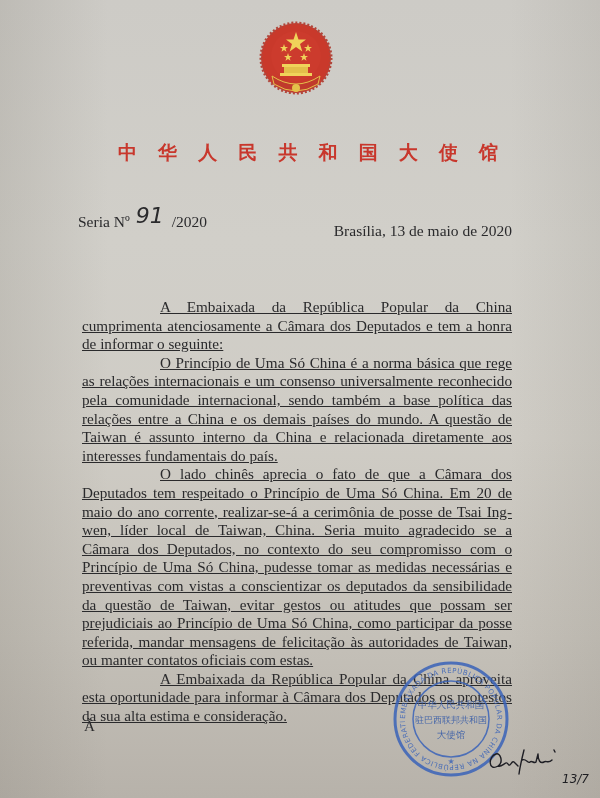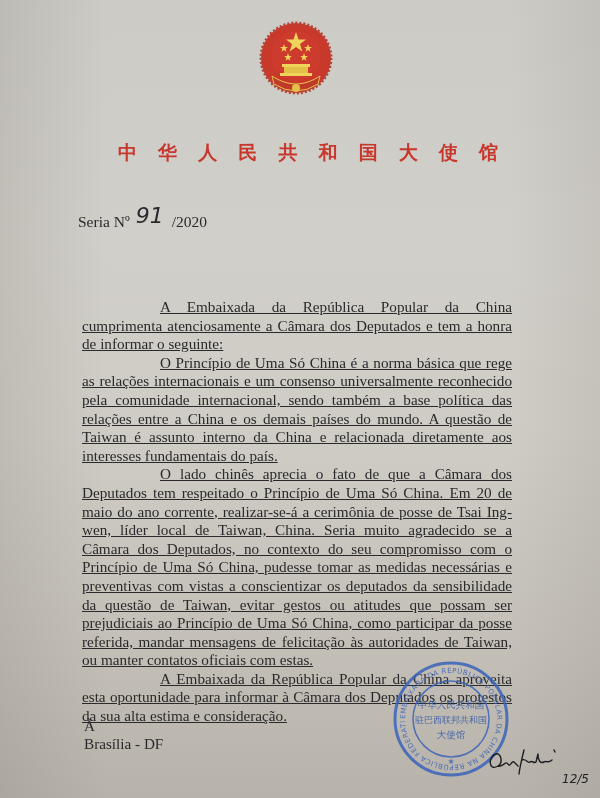--- a/index.html
+++ b/index.html
@@ -146,46 +146,46 @@
     <span>国</span>
     <span>大</span>
     <span>使</span>
     <span>馆</span>
   </div>
 
   <div class="nota">
     <span>Seria Nº</span><span class="hand">91</span><span>/2020</span>
   </div>
 
+  <div class="date-line">Brasília, 13 de maio de 2020</div>
 
   <div class="body-text">
     <p>A Embaixada da República Popular da China cumprimenta atenciosamente a Câmara dos Deputados e tem a honra de informar o seguinte:</p>
     <p>O Princípio de Uma Só China é a norma básica que rege as relações internacionais e um consenso universalmente reconhecido pela comunidade internacional, sendo também a base política das relações entre a China e os demais países do mundo. A questão de Taiwan é assunto interno da China e relacionada diretamente aos interesses fundamentais do país.</p>
     <p>O lado chinês aprecia o fato de que a Câmara dos Deputados tem respeitado o Princípio de Uma Só China. Em 20 de maio do ano corrente, realizar-se-á a cerimônia de posse de Tsai Ing-wen, líder local de Taiwan, China. Seria muito agradecido se a Câmara dos Deputados, no contexto do seu compromisso com o Princípio de Uma Só China, pudesse tomar as medidas necessárias e preventivas com vistas a conscientizar os deputados da sensibilidade da questão de Taiwan, evitar gestos ou atitudes que possam ser prejudiciais ao Princípio de Uma Só China, como participar da posse referida, mandar mensagens de felicitação às autoridades de Taiwan, ou manter contatos oficiais com estas.</p>
     <p>A Embaixada da República Popular da China aproveita esta oportunidade para informar à Câmara dos Deputados os protestos da sua alta estima e consideração.</p>
   </div>
 
   <div class="addressee">
     <div>À</div>
-    <div>Brasília - DF</div>
   </div>
 
   <svg class="seal" viewBox="0 0 118 118">
     <defs>
       <path id="sealArc" d="M 59,59 m -46,0 a 46,46 0 1,1 92,0 a 46,46 0 1,1 -92,0"></path>
     </defs>
     <circle cx="59" cy="59" r="56" fill="none" stroke="#3a63b8" stroke-width="3" opacity="0.85"></circle>
     <circle cx="59" cy="59" r="38" fill="none" stroke="#3a63b8" stroke-width="1.5" opacity="0.85"></circle>
     <text font-family="DejaVu Sans, sans-serif" font-size="7" fill="#3a63b8" opacity="0.85" letter-spacing="0.5">
       <textPath href="#sealArc">EMBAIXADA DA REPÚBLICA POPULAR DA CHINA NA REPÚBLICA FEDERATIVA DO BRASIL</textPath>
     </text>
     <text x="59" y="48" text-anchor="middle" font-family="DejaVu Sans, sans-serif" font-size="9.5" fill="#3a5ea8" opacity="0.9">中华人民共和国</text>
     <text x="59" y="63" text-anchor="middle" font-family="DejaVu Sans, sans-serif" font-size="9" fill="#3a5ea8" opacity="0.9">驻巴西联邦共和国</text>
     <text x="59" y="78" text-anchor="middle" font-family="DejaVu Sans, sans-serif" font-size="9.5" fill="#3a5ea8" opacity="0.9">大使馆</text>
     <text x="59" y="104" text-anchor="middle" font-size="8" fill="#3a63b8" opacity="0.8">★</text>
   </svg>
 
   <svg class="signature" viewBox="0 0 90 30">
     <path d="M10 8 C 2 10, 2 26, 12 20 C 18 16, 14 6, 10 8 M 12 20 C 16 22, 20 14, 22 18 C 24 22, 26 14, 28 16 L 32 20 M 38 4 C 36 12, 34 20, 33 28 M 36 14 C 40 12, 42 18, 44 16 C 46 14, 48 18, 50 16 L 52 8 M 52 8 C 52 14, 54 18, 58 16 C 60 14, 62 18, 66 14 M 68 4 L 69 6" fill="none" stroke="#1e1e24" stroke-width="1.4" stroke-linecap="round"></path>
   </svg>
-  <div class="sig-date">12/5</div>
+  <div class="sig-date">13/7</div>
 
 </div>
 
 </body></html>

